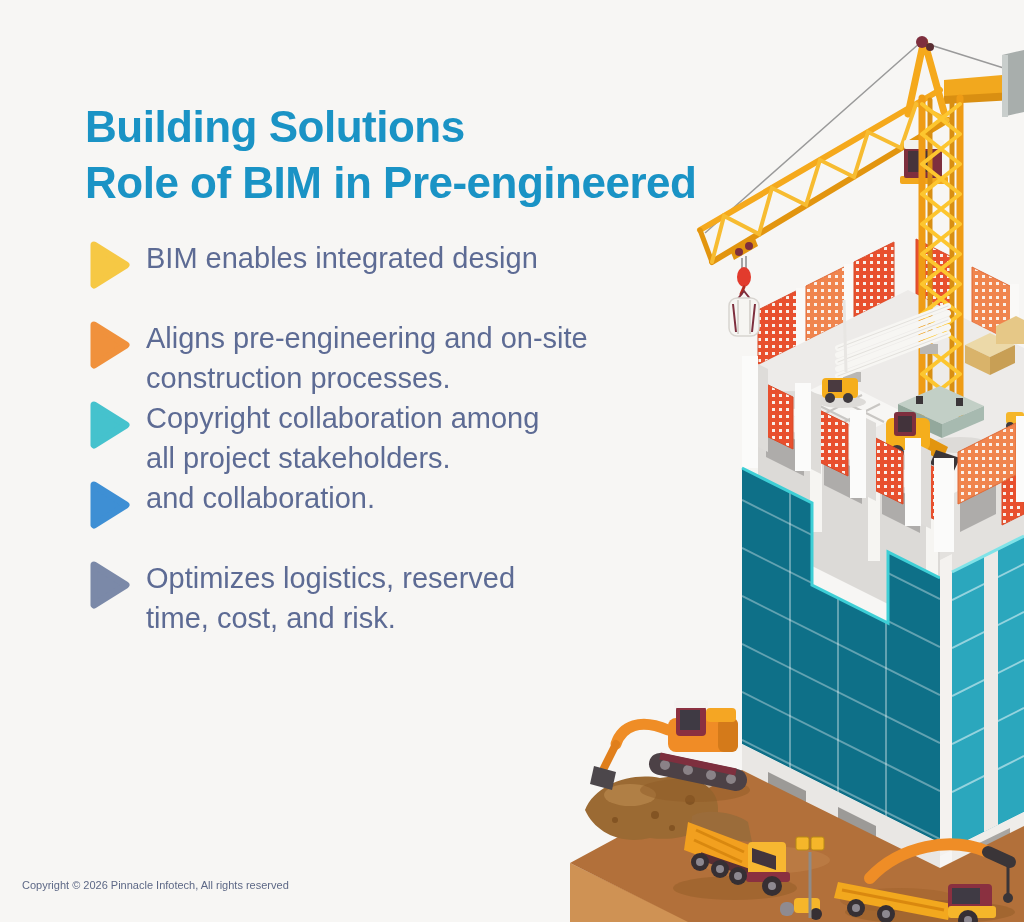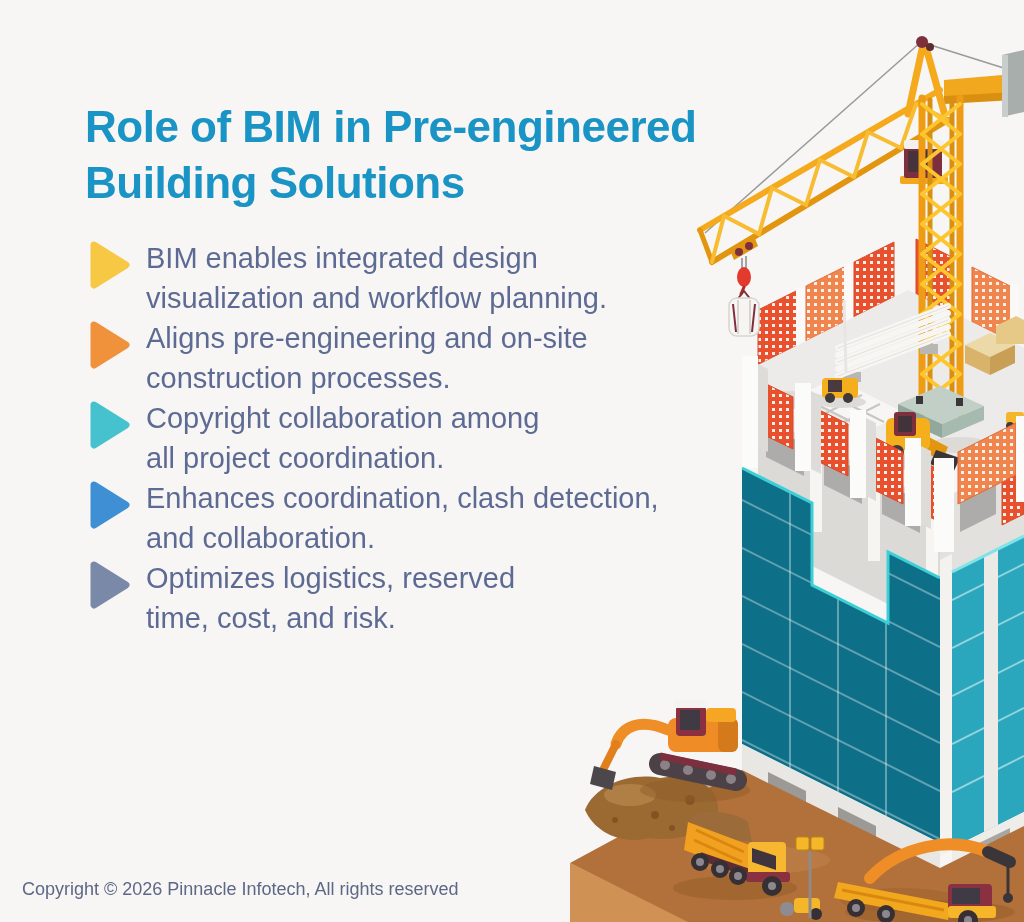--- a/index.html
+++ b/index.html
@@ -11,21 +11,21 @@
   svg{display:block;}
   .illustration{position:absolute;left:0;top:0;width:1024px;height:922px;pointer-events:none;}
   .title{
     position:absolute;left:85px;top:70px;width:720px;
     font-size:44px;font-weight:bold;color:#1a93c5;line-height:56px;letter-spacing:-0.5px;
   }
   .bullets{position:absolute;left:88px;top:238px;display:flex;flex-direction:column;}
   .bullet{display:flex;align-items:flex-start;gap:14px;height:80px;}
   .bullet .arrow{flex:0 0 44px;margin-top:3px;}
   .bullet-text{font-size:29px;color:#5d6b94;line-height:40px;white-space:nowrap;}
-  .copyright{position:absolute;left:22px;top:879px;font-size:18px;color:#5d6886;}
+  .copyright{position:absolute;left:22px;top:879px;font-size:11px;color:#5d6886;}
 </style>
 </head>
 <body>
 
 <svg class="illustration" viewBox="0 0 1024 922" width="1024" height="922" xmlns="http://www.w3.org/2000/svg">
   <defs>
     <pattern id="meshP" width="7" height="7" patternUnits="userSpaceOnUse">
       <rect width="7" height="7" fill="#E8502E"></rect>
       <rect x="2" y="2" width="3" height="3" fill="#F8EFE9"></rect>
     </pattern>
@@ -305,34 +305,33 @@
         <circle cx="856" cy="908" r="4" fill="#8D8890"></circle>
       <circle cx="886" cy="914" r="9" fill="#362F33"></circle>
         <circle cx="886" cy="914" r="4" fill="#8D8890"></circle>
       <circle cx="968" cy="920" r="10" fill="#362F33"></circle>
         <circle cx="968" cy="920" r="4" fill="#8D8890"></circle>
     </g>
   </g>
 </svg>
 
 <h1 class="title">
+  <div>Building Solutions</div>
   <div>Role of BIM in Pre-engineered</div>
-  <div>Building Solutions</div>
 </h1>
 
 <div class="bullets">
   <div class="bullet">
     <span class="arrow">
       <svg width="44" height="48" viewBox="0 0 44 48">
         <path d="M6 4 L38 24 L6 44 Z" stroke-width="7" stroke-linejoin="round" fill="#F6C844" stroke="#F6C844"></path>
       </svg>
     </span>
     <span class="bullet-text">
       <div class="l1">BIM enables integrated design</div>
-      <div class="l2">visualization and workflow planning.</div>
     </span>
   </div>
 
   <div class="bullet">
     <span class="arrow">
       <svg width="44" height="48" viewBox="0 0 44 48">
         <path d="M6 4 L38 24 L6 44 Z" stroke-width="7" stroke-linejoin="round" fill="#F0913C" stroke="#F0913C"></path>
       </svg>
     </span>
     <span class="bullet-text">
@@ -342,32 +341,31 @@
   </div>
 
   <div class="bullet">
     <span class="arrow">
       <svg width="44" height="48" viewBox="0 0 44 48">
         <path d="M6 4 L38 24 L6 44 Z" stroke-width="7" stroke-linejoin="round" fill="#45C2CD" stroke="#45C2CD"></path>
       </svg>
     </span>
     <span class="bullet-text">
       <div class="l1">Copyright collaboration among</div>
-      <div class="l2">all project coordination.</div>
+      <div class="l2">all project stakeholders.</div>
     </span>
   </div>
 
   <div class="bullet">
     <span class="arrow">
       <svg width="44" height="48" viewBox="0 0 44 48">
         <path d="M6 4 L38 24 L6 44 Z" stroke-width="7" stroke-linejoin="round" fill="#3E8FD4" stroke="#3E8FD4"></path>
       </svg>
     </span>
     <span class="bullet-text">
-      <div class="l1">Enhances coordination, clash detection,</div>
       <div class="l2">and collaboration.</div>
     </span>
   </div>
 
 
   <div class="bullet">
     <span class="arrow">
       <svg width="44" height="48" viewBox="0 0 44 48">
         <path d="M6 4 L38 24 L6 44 Z" stroke-width="7" stroke-linejoin="round" fill="#7B89A8" stroke="#7B89A8"></path>
       </svg>

